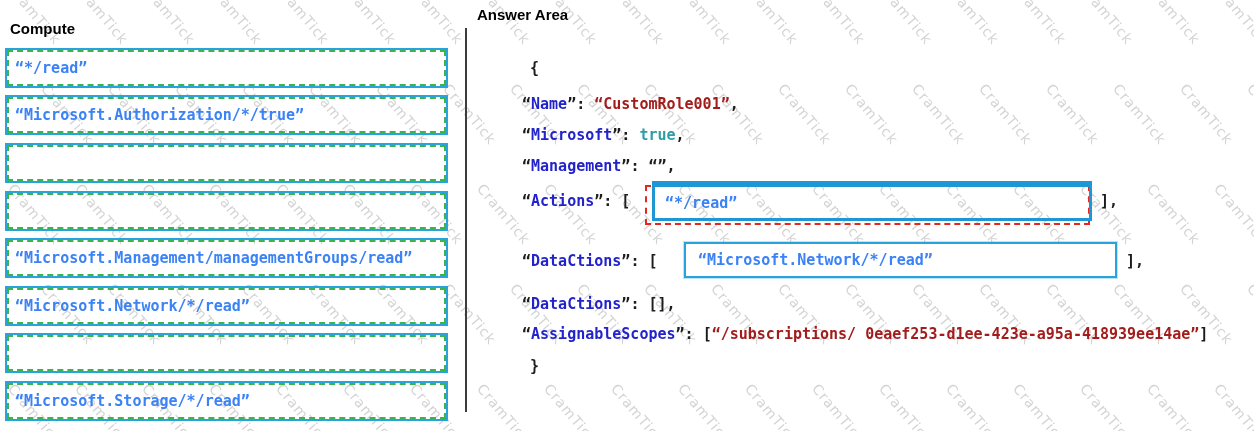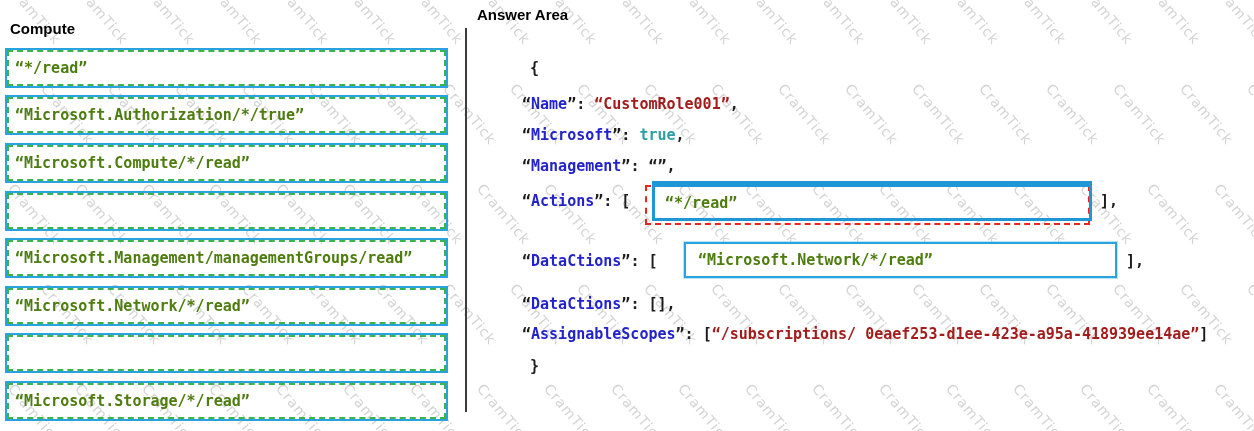--- a/index.html
+++ b/index.html
@@ -11,21 +11,21 @@
   .wm { position: absolute; white-space: nowrap; transform: rotate(50deg);
         font: 14px "DejaVu Sans", sans-serif; color: #d4d4d4; letter-spacing: 1px; }
 
   .panel-title { position: absolute; font: bold 15px "Liberation Sans", sans-serif; color: #000; z-index: 2; }
 
   
   .value-box { position: absolute; left: 5px; width: 443px; height: 40px;
                border: 2px solid #29a3dd; background: transparent; z-index: 2;
                display: flex; align-items: center; }
   .value-box .dash { position: absolute; inset: 0px; border: 2px dashed #3cb44a; pointer-events: none; }
-  .mono-red { font: bold 15px "DejaVu Sans Mono", monospace; color: #4d7c0f; white-space: pre; }
+  .mono-red { font: bold 15px "DejaVu Sans Mono", monospace; color: #3b82f6; white-space: pre; }
   .value-box .mono-red { padding-left: 8px; position: relative; }
 
   .divider { position: absolute; left: 465px; top: 28px; width: 2px; height: 384px; background: #3c3c3c; z-index: 1; }
 
   
   .code-line { position: absolute; font: bold 15px "DejaVu Sans Mono", monospace; white-space: pre; z-index: 2; line-height: 20px; }
   .tk-p { color: #1c1c1c; }
   .tk-k { color: #2323cc; }
   .tk-s { color: #a31c1c; }
   .tk-w { color: #2b9fa4; }
@@ -148,21 +148,20 @@
 <div class="value-box" style="top:48px;">
   <span class="dash"></span>
   <span class="mono-red">“*/read”</span>
 </div>
 <div class="value-box" style="top:95px;">
   <span class="dash"></span>
   <span class="mono-red">“Microsoft.Authorization/*/true”</span>
 </div>
 <div class="value-box" style="top:143px;">
   <span class="dash"></span>
-  <span class="mono-red">“Microsoft.Compute/*/read”</span>
 </div>
 <div class="value-box" style="top:191px;">
   <span class="dash"></span>
 </div>
 <div class="value-box" style="top:238px;">
   <span class="dash"></span>
   <span class="mono-red">“Microsoft.Management/managementGroups/read”</span>
 </div>
 <div class="value-box" style="top:286px;">
   <span class="dash"></span>

